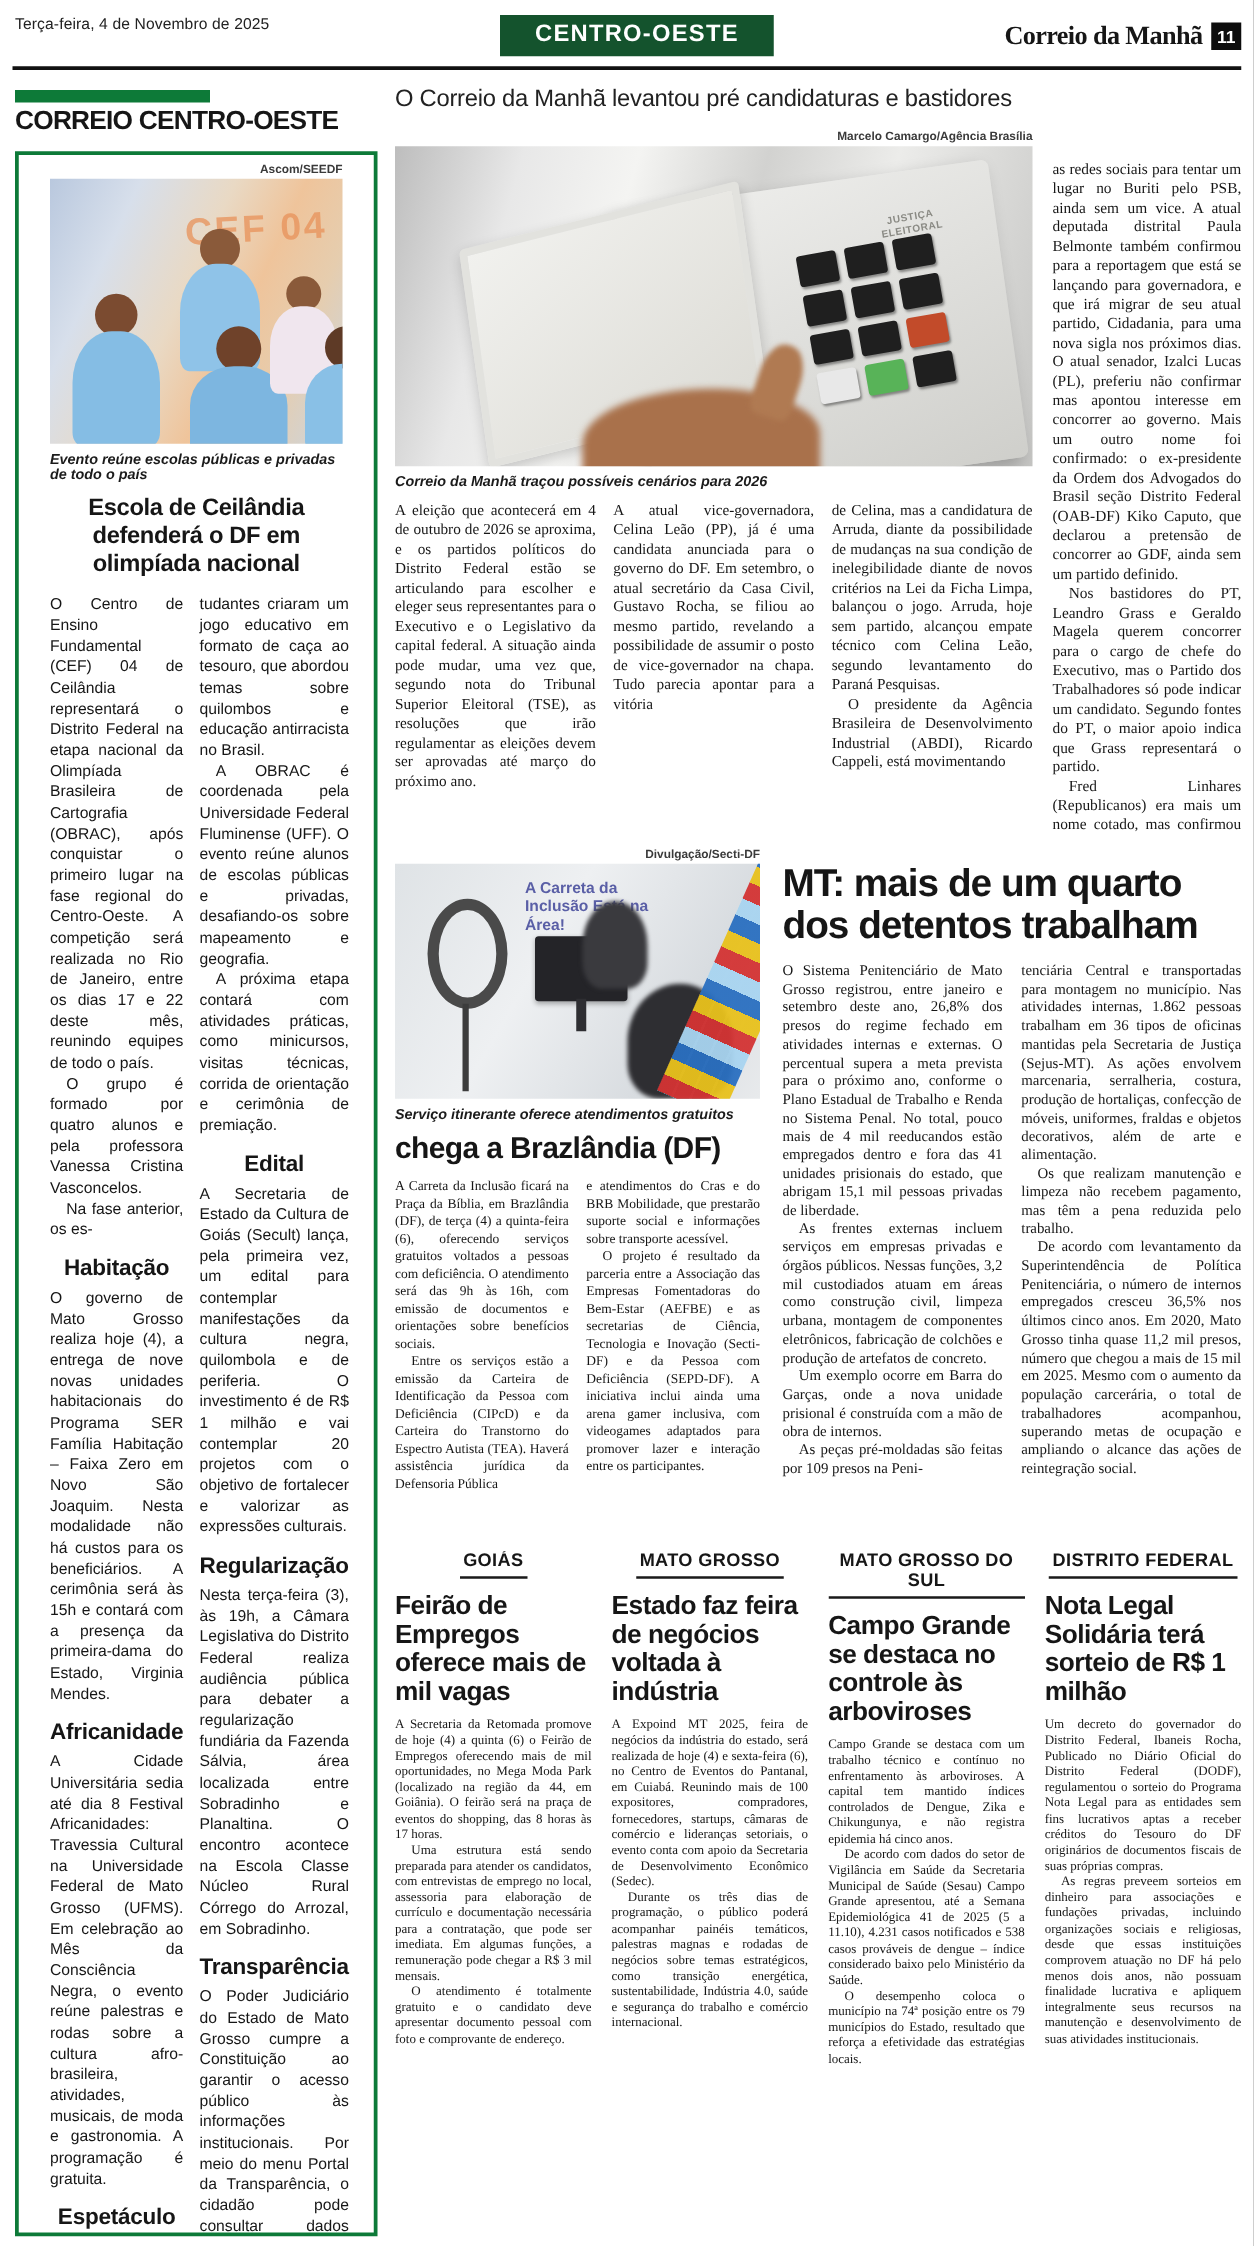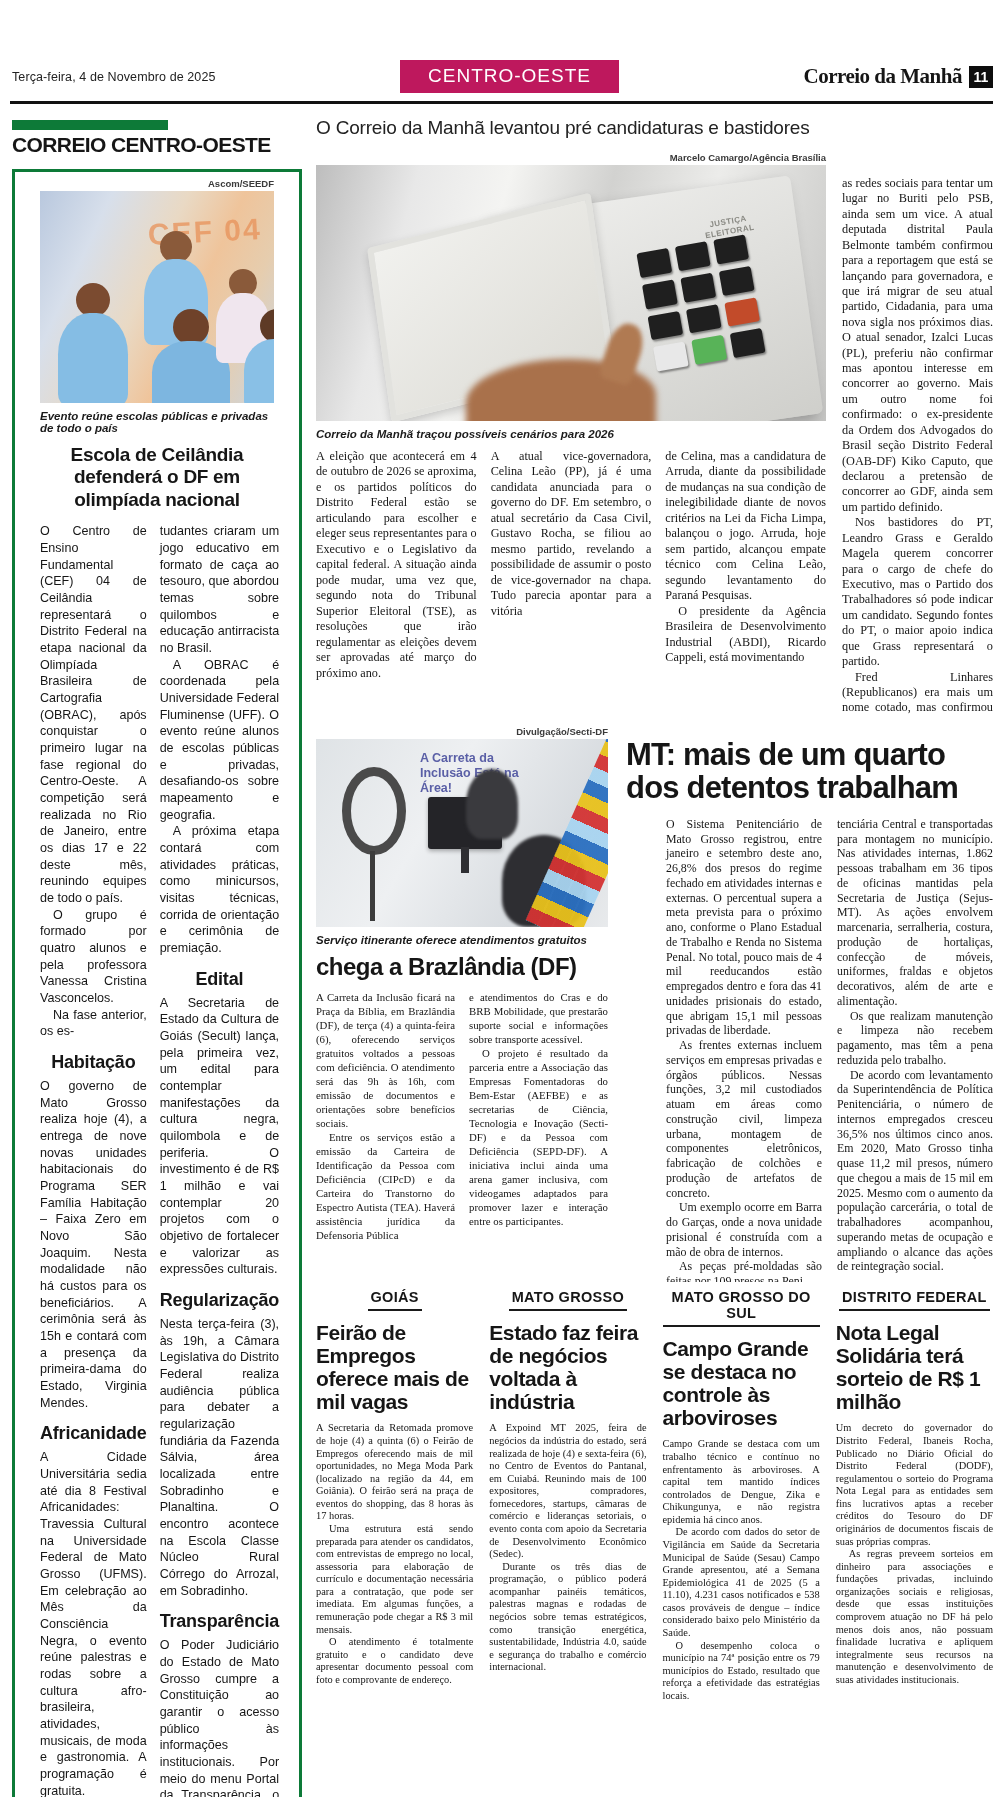--- a/index.html
+++ b/index.html
@@ -3,23 +3,23 @@
 <meta charset="utf-8">
 <style>
   * { margin:0; padding:0; box-sizing:border-box; }
   html,body { background:#888; }
   .page {
     width:1003px; height:1797px; background:#fff; margin:0 auto;
     position:relative; overflow:hidden; color:#161616;
     font-family:"Liberation Sans", sans-serif;
   }
   
-  .header { display:flex; align-items:center; justify-content:space-between; padding:12px 10px 6px 12px;margin-top:48px; }
+  .header { display:flex; justify-content:space-between; padding:12px 10px 6px 12px; }
   .hdr-date { font-size:12.5px; color:#222; letter-spacing:.1px; }
-  .hdr-section { background:#be185d; color:#fff; font-weight:400; font-size:19px; letter-spacing:1px; padding:5px 28px 6px; }
+  .hdr-section { background:#14532d; color:#fff; font-weight:700; font-size:19px; letter-spacing:1px; padding:5px 28px 6px; }
   .hdr-right { display:flex; align-items:center; gap:7px; }
   .hdr-masthead { font-family:"Liberation Serif", serif; font-weight:700; font-size:21px; letter-spacing:-.5px; }
   .hdr-pageno { background:#0d0d0d; color:#fff; font-weight:700; font-size:14px; width:24px; height:22px; display:flex; align-items:center; justify-content:center; }
   .hdr-rule { height:3px; background:#111; margin:2px 10px 0; }
 
   .content { display:flex; gap:14px; padding:0 10px 0 12px; }
 
   
   .left-col { width:290px; flex-shrink:0; }
   .brand-bar { width:156px; height:10px; background:#0d7a38; margin-top:16px; }
@@ -83,21 +83,21 @@
       repeating-linear-gradient(0deg, rgba(211,51,51,.95) 0 14px, rgba(232,193,28,.95) 14px 28px, rgba(42,111,192,.95) 28px 42px, rgba(168,212,240,.95) 42px 56px),
       repeating-linear-gradient(90deg, rgba(255,255,255,0) 0 12px, rgba(255,255,255,.28) 12px 14px); }
   .carreta-title { font-size:24px; font-weight:700; line-height:1.12; letter-spacing:-.5px; margin:8px 0 9px; }
   .carreta-title span { display:block; }
   .row2-carreta-cols { display:flex; gap:14px; }
   .carreta-col { flex:1; font-size:10.8px; line-height:1.3; }
 
   .row2-right { flex:1; padding-top:12px; }
   .mt-title { font-size:31px; font-weight:700; line-height:1.08; letter-spacing:-.8px; }
   .mt-title span { display:block; }
-  .row2-mt-cols { display:flex; gap:15px; margin-top:12px;margin-left:40px; }
+  .row2-mt-cols { display:flex; gap:15px; margin-top:12px; }
   .mt-col { flex:1; font-size:11.9px; line-height:1.24; }
 
   
   .row3 { display:flex; gap:16px; height:455px; overflow:hidden; margin-top:7px; }
   .bottom-sec { flex:1; min-width:0; }
   .kicker { text-align:center; font-size:14.5px; font-weight:700; letter-spacing:.3px; }
   .kicker span { display:inline-block; border-bottom:2px solid #1a1a1a; padding:0 3px 4px; }
   .bottom-headline { font-size:21px; font-weight:700; line-height:1.1; letter-spacing:-.4px; margin:10px 0 9px; }
   .bottom-text { font-size:10.4px; line-height:1.21; }
 </style>

